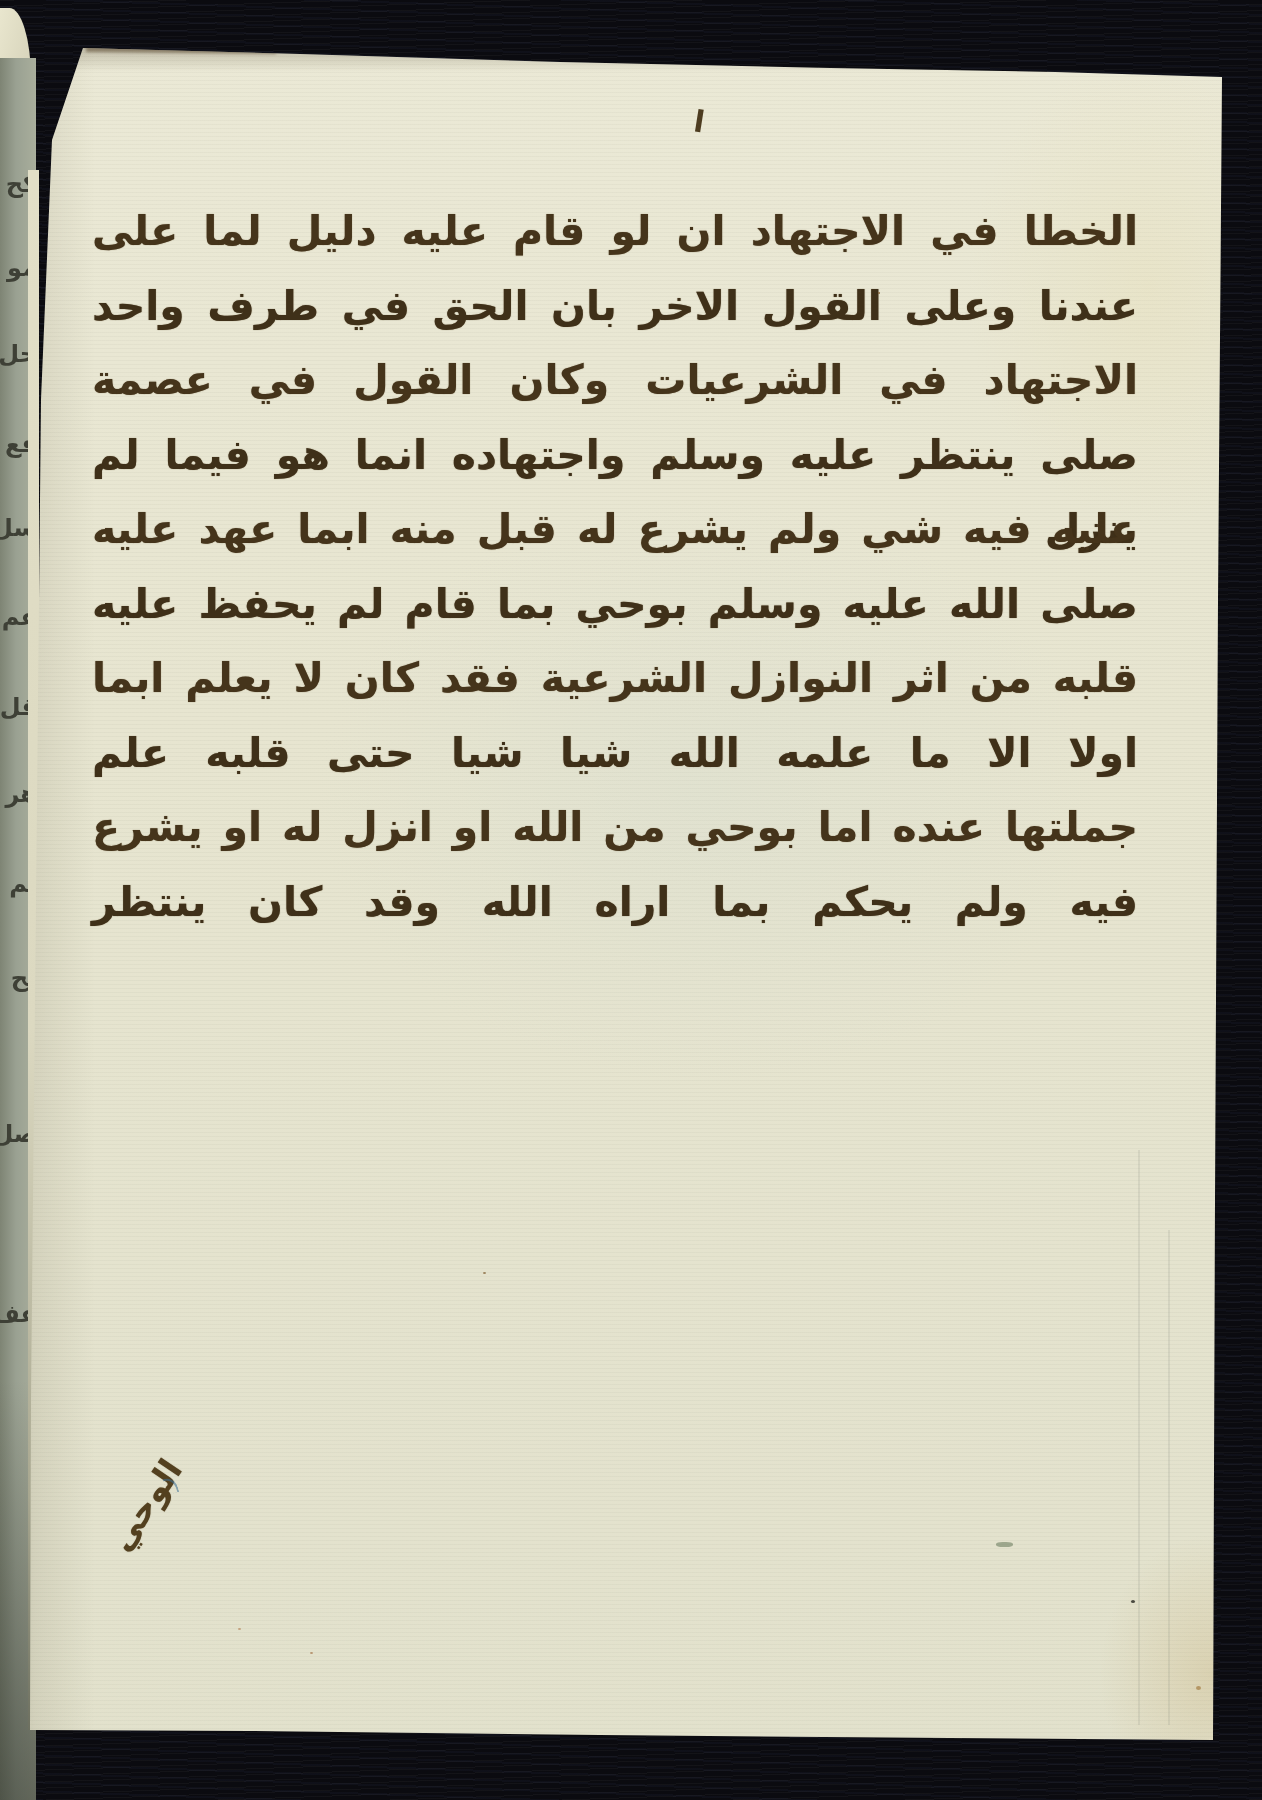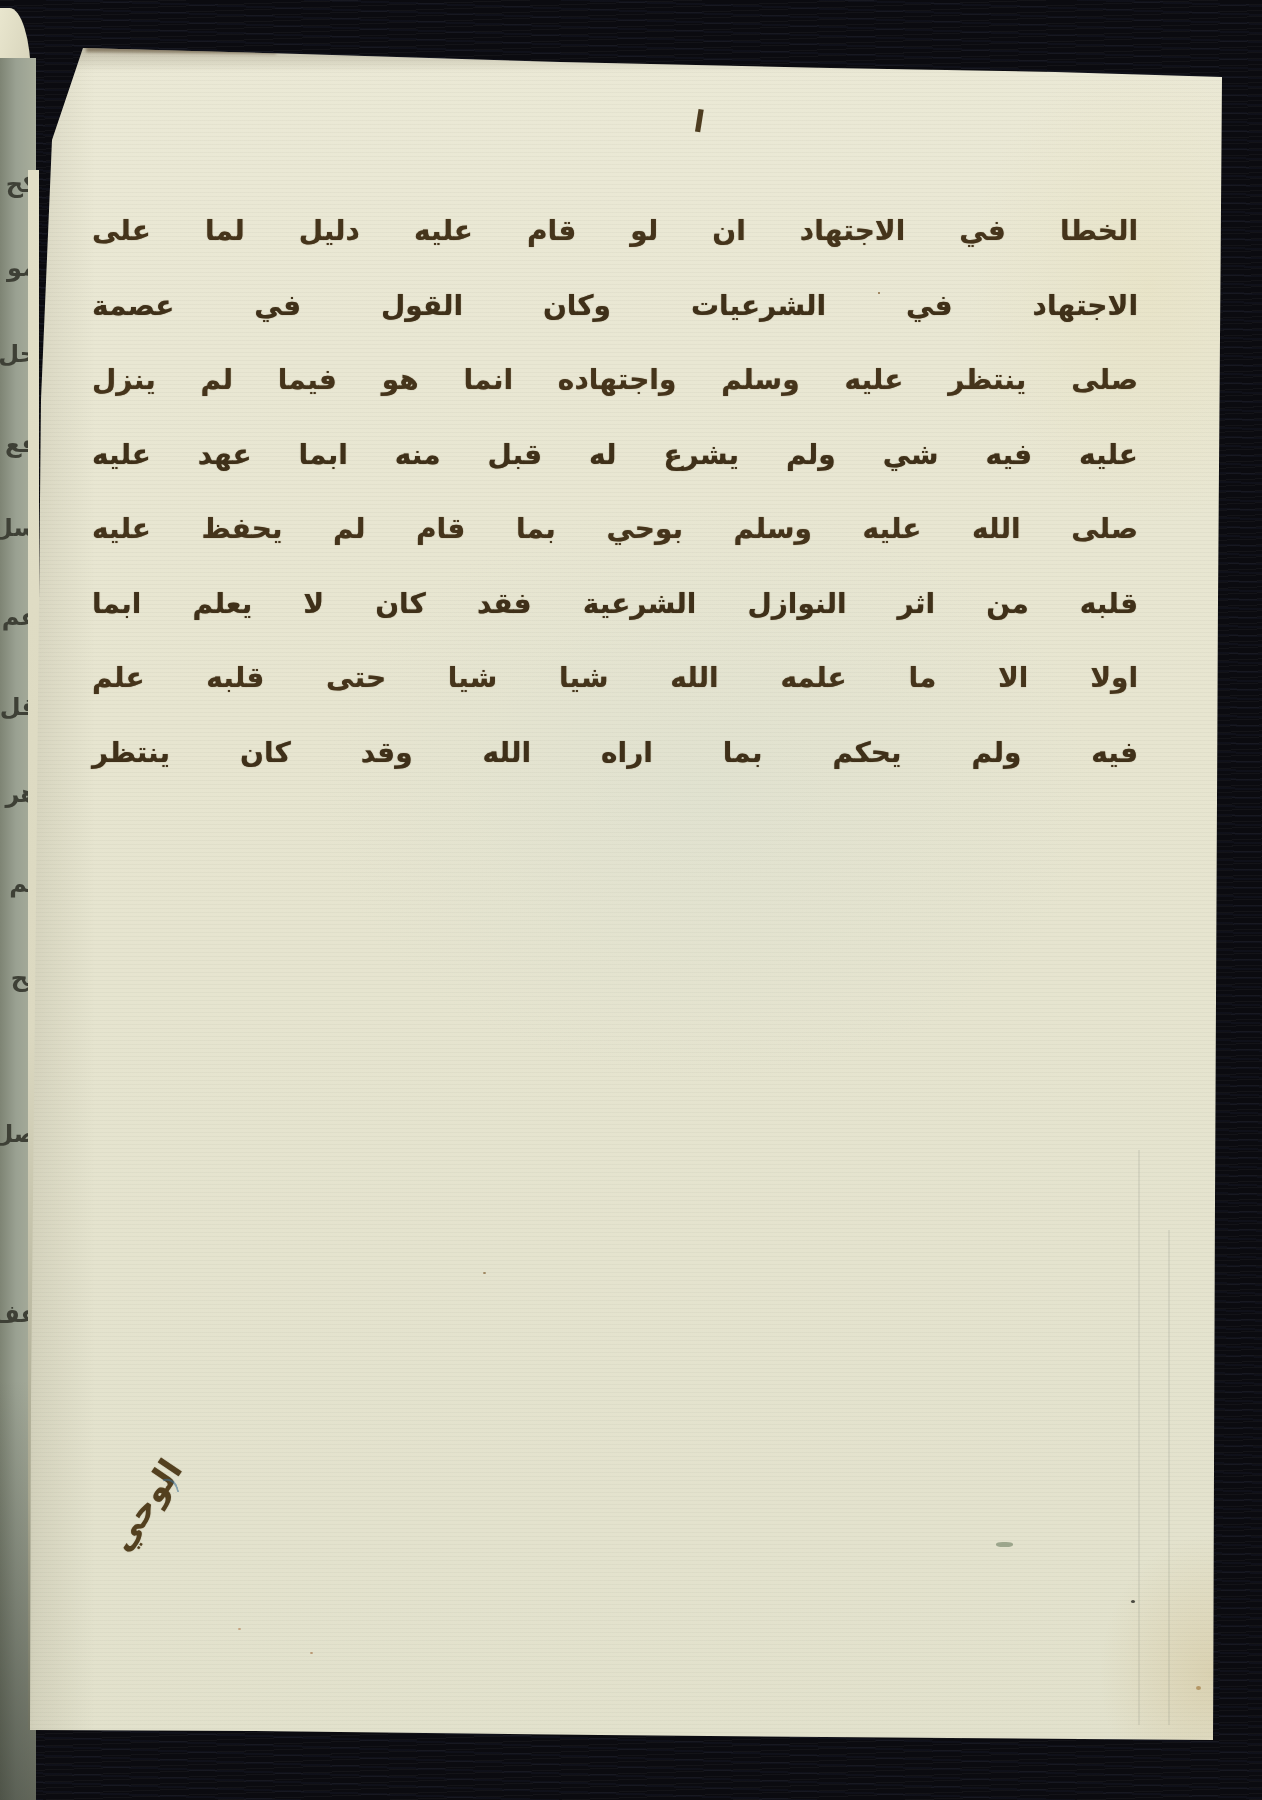--- a/index.html
+++ b/index.html
@@ -74,21 +74,21 @@
   .top-edge-smudge{
     position:absolute;left:86px;top:47px;width:190px;height:6px;
     background:rgba(80,60,35,0.5);filter:blur(1.5px);transform:rotate(0.6deg);
   }
   
   .text-block{
     position:absolute;left:92px;top:194px;width:1046px;direction:rtl;
   }
   .line{
     height:74.5px;line-height:74.5px;white-space:nowrap0;
-    font-size:28px;font-weight:bold;color:#45341b;
+    font-size:41px;font-weight:bold;color:#45341b;
     text-align:justify;text-align-last:justify;
     text-shadow:0 0 1px rgba(72,52,22,0.65);
   }
   .line:nth-child(even){color:#3f3019;}
   
   .stray-mark{
     position:absolute;left:694px;top:104px;font-size:30px;font-weight:bold;
     color:#4d3c20;transform:rotate(9deg);
   }
   
@@ -150,26 +150,28 @@
   <div class="leaf-edge"></div>
 
   <div class="page">
 
     <div class="top-edge-smudge"></div>
 
     <span class="stray-mark">ا</span>
 
     <div class="text-block">
       <div class="line">الخطا في الاجتهاد ان لو قام عليه دليل لما على</div>
+      <div class="line">عندنا وعلى القول الاخر بان الحق في طرف واحد</div>
       <div class="line">الاجتهاد في الشرعيات وكان القول في عصمة</div>
       <div class="line">صلى ينتظر عليه وسلم واجتهاده انما هو فيما لم ينزل</div>
       <div class="line">عليه فيه شي ولم يشرع له قبل منه ابما عهد عليه</div>
       <div class="line">صلى الله عليه وسلم بوحي بما قام لم يحفظ عليه</div>
       <div class="line">قلبه من اثر النوازل الشرعية فقد كان لا يعلم ابما</div>
       <div class="line">اولا الا ما علمه الله شيا شيا حتى قلبه علم</div>
+      <div class="line">جملتها عنده اما بوحي من الله او انزل له او يشرع</div>
       <div class="line">فيه ولم يحكم بما اراه الله وقد كان ينتظر</div>
     </div>
 
     <div class="catchword">
       <span>الوحي</span>
     </div>
 
     <div class="blue-speck"></div>
 
     <div class="chain-line c1"></div>

